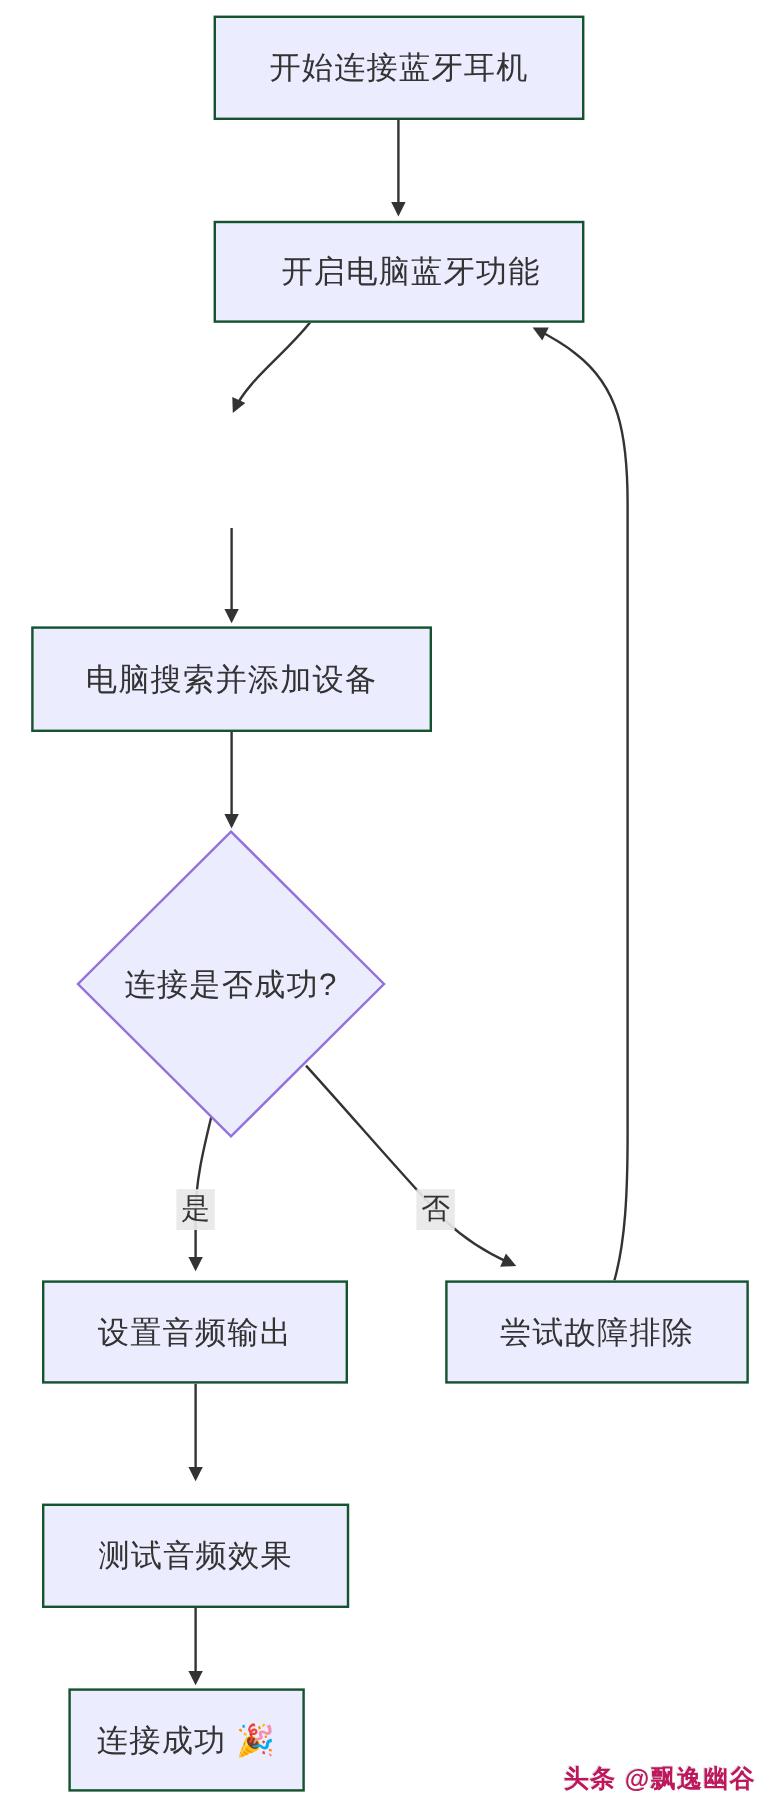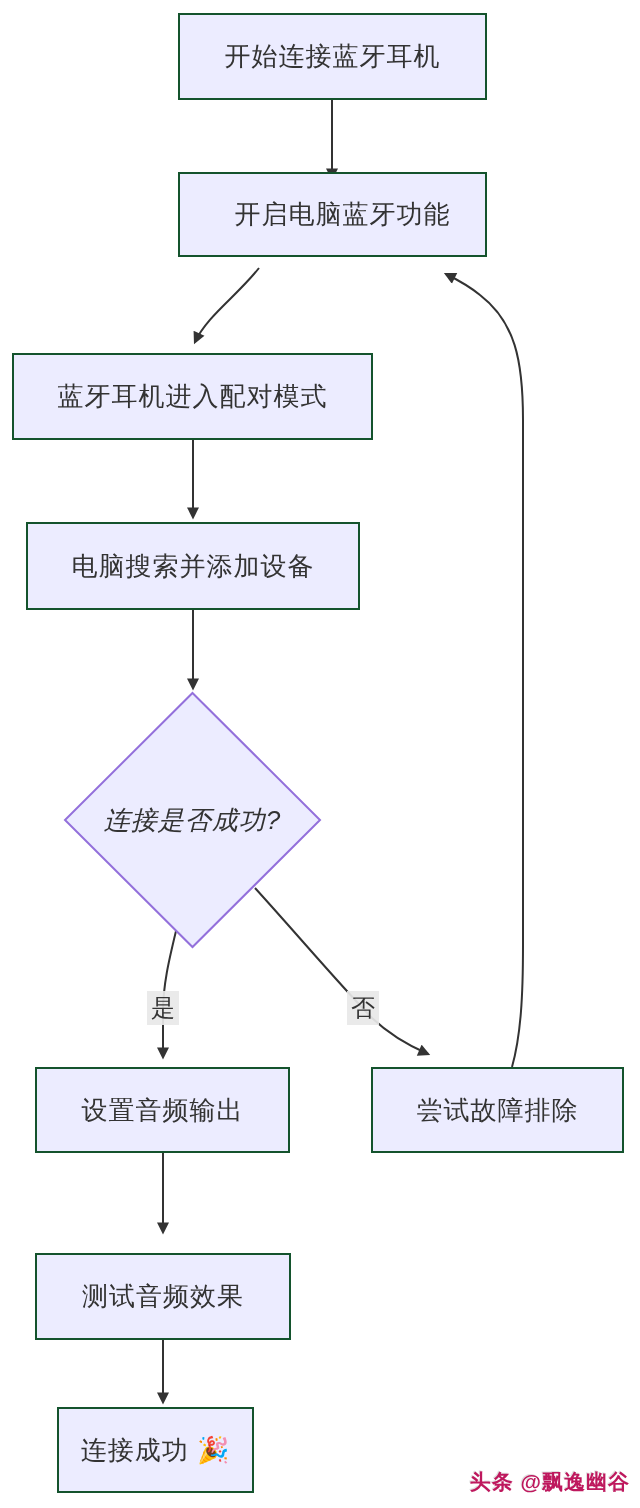--- a/index.html
+++ b/index.html
@@ -18,21 +18,21 @@
     border:2px solid #14532d;
     box-sizing:border-box;
     display:flex;align-items:center;justify-content:center;
     color:#333333;
     font-size:26px;letter-spacing:1px;
     white-space:nowrap;
   }
   .diamond-label{
     position:absolute;z-index:2;
     color:#333333;font-size:26px;letter-spacing:1px;
-    text-align:center;white-space:nowrap;font-style:italic;
+    text-align:center;white-space:nowrap;
   }
   .edge-label{
     position:absolute;z-index:3;
     background:rgba(232,232,232,0.92);
     color:#333333;font-size:24px;
     padding:4px 4px;line-height:1.1;
   }
   .watermark{
     position:absolute;z-index:4;
     right:10px;bottom:12px;
@@ -63,27 +63,24 @@
       <path d="M163,1153 L163,1232" marker-end="url(#arrow)"></path>
       <path d="M163,1324 L163,1402" marker-end="url(#arrow)"></path>
     </g>
     <polygon points="192.5,693 320,820 192.5,947 65,820" fill="#ECECFF" stroke="#9370DB" stroke-width="2"></polygon>
   </svg>
 
   <div class="node" style="left:178px;top:13px;width:309px;height:87px;">
     <span>开始连接蓝牙耳机</span>
   </div>
 
-  <div class="node" style="left:178px;top:172px;width:309px;height:85px;padding-left:20px;">
+  <div class="node" style="left:178px;top:184px;width:309px;height:85px;padding-left:20px;">
     <span>开启电脑蓝牙功能</span>
   </div>
 
-  <div class="node" style="left:12px;top:353px;width:361px;height:87px;">
-    <span>蓝牙耳机进入配对模式</span>
-  </div>
 
   <div class="node" style="left:26px;top:522px;width:334px;height:88px;">
     <span>电脑搜索并添加设备</span>
   </div>
 
   <div class="diamond-label" style="left:65px;top:803px;width:255px;">
     <span>连接是否成功?</span>
   </div>
 
   <div class="edge-label" style="left:147px;top:991px;">

